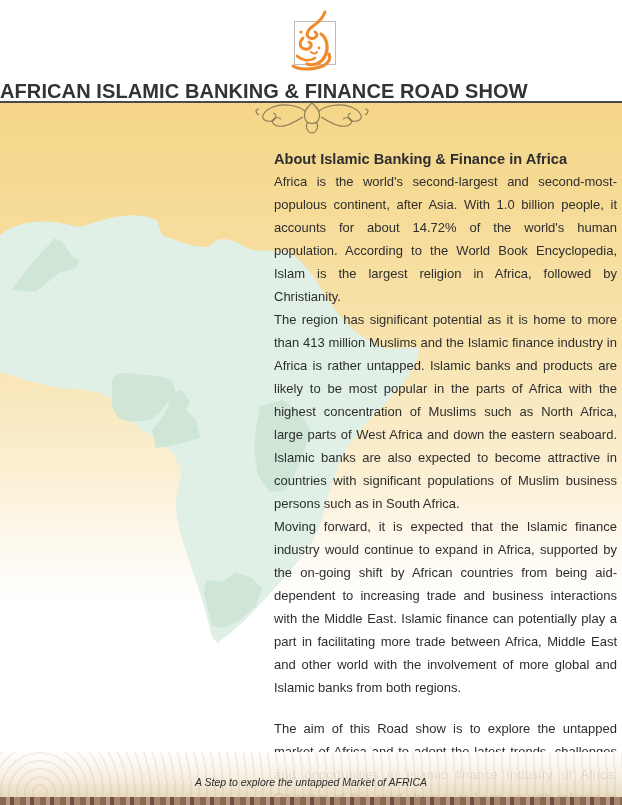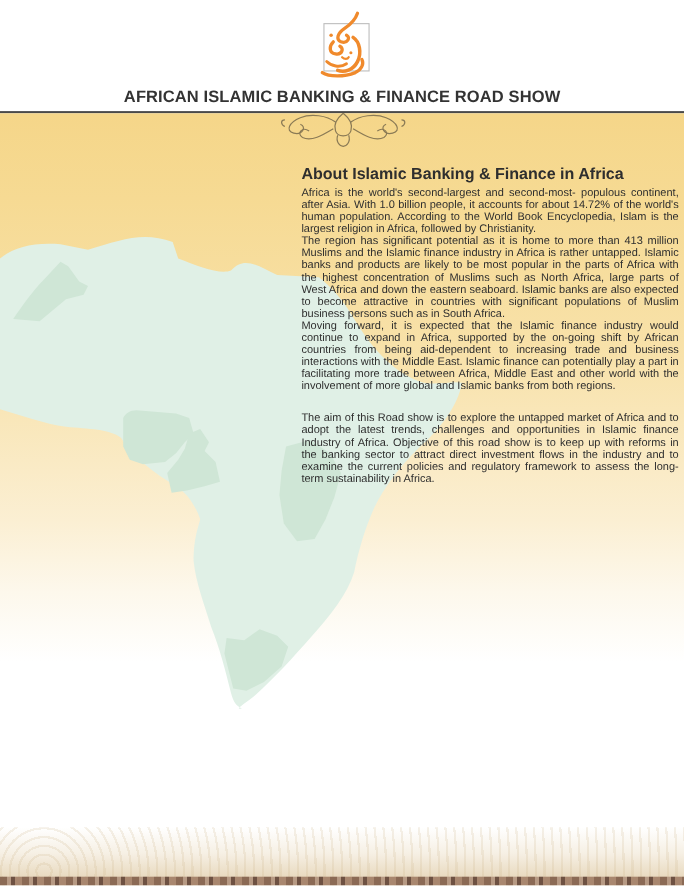--- a/index.html
+++ b/index.html
@@ -3,31 +3,31 @@
 <meta charset="utf-8">
 <style>
   html, body { margin:0; padding:0; }
   body { width:622px; height:805px; position:relative; overflow:hidden;
          font-family:"Liberation Sans", sans-serif; background:#ffffff; color:#2b2b2b; }
   .page { position:absolute; left:0; top:0; width:622px; height:805px; overflow:hidden; }
   .top-white { position:absolute; left:0; top:0; width:622px; height:101px; background:#ffffff; }
   .logo-box { position:absolute; left:294px; top:21px; width:40px; height:42px;
               border:1px solid #bdbdbd; background:#fff; }
   .logo-svg { position:absolute; left:283px; top:8px; width:60px; height:68px; }
-  .banner-title { position:absolute; left:0; top:80px; width:622px; text-align:center;
-                  font-size:15px; font-weight:bold; color:#333333; letter-spacing:0.1px; }
+  .banner-title { position:absolute; left:0; top:80px; width:622px; 
+                  font-size:20px; font-weight:bold; color:#333333; letter-spacing:0.1px; }
   .header-rule { position:absolute; left:0; top:101px; width:622px; height:2px; background:#4a4a4a; }
   .bg-gradient { position:absolute; left:0; top:103px; width:622px; height:640px;
      background:linear-gradient(to bottom, #f5d689 0%, #f6da93 12%, #f8e2ab 35%, #fbefd3 58%, #fdf8ec 68%, #ffffff 78%, #ffffff 100%); }
   .ornament { position:absolute; left:253px; top:99px; width:118px; height:36px; }
   .map { position:absolute; left:0; top:180px; width:460px; height:480px; }
   .content { position:absolute; left:256px; top:150px; width:343px;margin-left:18px; }
   .h2 { font-weight:bold; font-size:14.6px; color:#2e2e2e; line-height:19px; margin:0 0 1px 0; }
   .h2.justify { text-align:justify; text-align-last:left; }
-  .para { font-size:10px; line-height:11px; text-align:justify; margin:0; color:#2e2e2e; }
+  .para { font-size:13px; line-height:23px; text-align:justify; margin:0; color:#2e2e2e; }
   .gap { height:18px; }
   .footer-band { position:absolute; left:0; top:752px; width:622px; height:53px;
      background:
        repeating-radial-gradient(circle at 40px 40px, rgba(200,180,140,0.0) 0 6px, rgba(200,175,130,0.18) 6px 8px),
        linear-gradient(to bottom, rgba(255,255,255,1) 0%, rgba(245,238,225,0.9) 45%, rgba(225,205,170,0.9) 100%); }
   .footer-strip { position:absolute; left:0; top:797px; width:622px; height:8px;
      background:repeating-linear-gradient(90deg, #8b6a55 0 6px, #b79a84 6px 10px, #6e5142 10px 14px, #a9876f 14px 20px); }
   .footer-text { position:absolute; left:0; top:776px; width:622px; text-align:center;
      font-size:10.5px; font-style:italic; color:#2b2b2b; }
 </style>
@@ -85,14 +85,15 @@
       <p class="para">The region has significant potential as it is home to more than 413 million Muslims and the Islamic finance industry in Africa is rather untapped. Islamic banks and products are likely to be most popular in the parts of Africa with the highest concentration of Muslims such as North Africa, large parts of West Africa and down the eastern seaboard. Islamic banks are also expected to become attractive in countries with significant populations of Muslim business persons such as in South Africa.</p>
       <p class="para">Moving forward, it is expected that the Islamic finance industry would continue to expand in Africa, supported by the on-going shift by African countries from being aid-dependent to increasing trade and business interactions with the Middle East. Islamic finance can potentially play a part in facilitating more trade between Africa, Middle East and other world with the involvement of more global and Islamic banks from both regions.</p>
     </div>
     <div class="gap"></div>
     <div>
       <p class="para">The aim of this Road show is to explore the untapped market of Africa and to adopt the latest trends, challenges and opportunities in Islamic finance Industry of Africa. Objective of this road show is to keep up with reforms in the banking sector to attract direct investment flows in the industry and to examine the current policies and regulatory framework to assess the long-term sustainability in Africa.</p>
     </div>
   </div>
 
   <div class="footer-band"></div>
+  <div class="footer-text">A Step to explore the untapped Market of AFRICA</div>
   <div class="footer-strip"></div>
 </div>
 
 </body></html>

